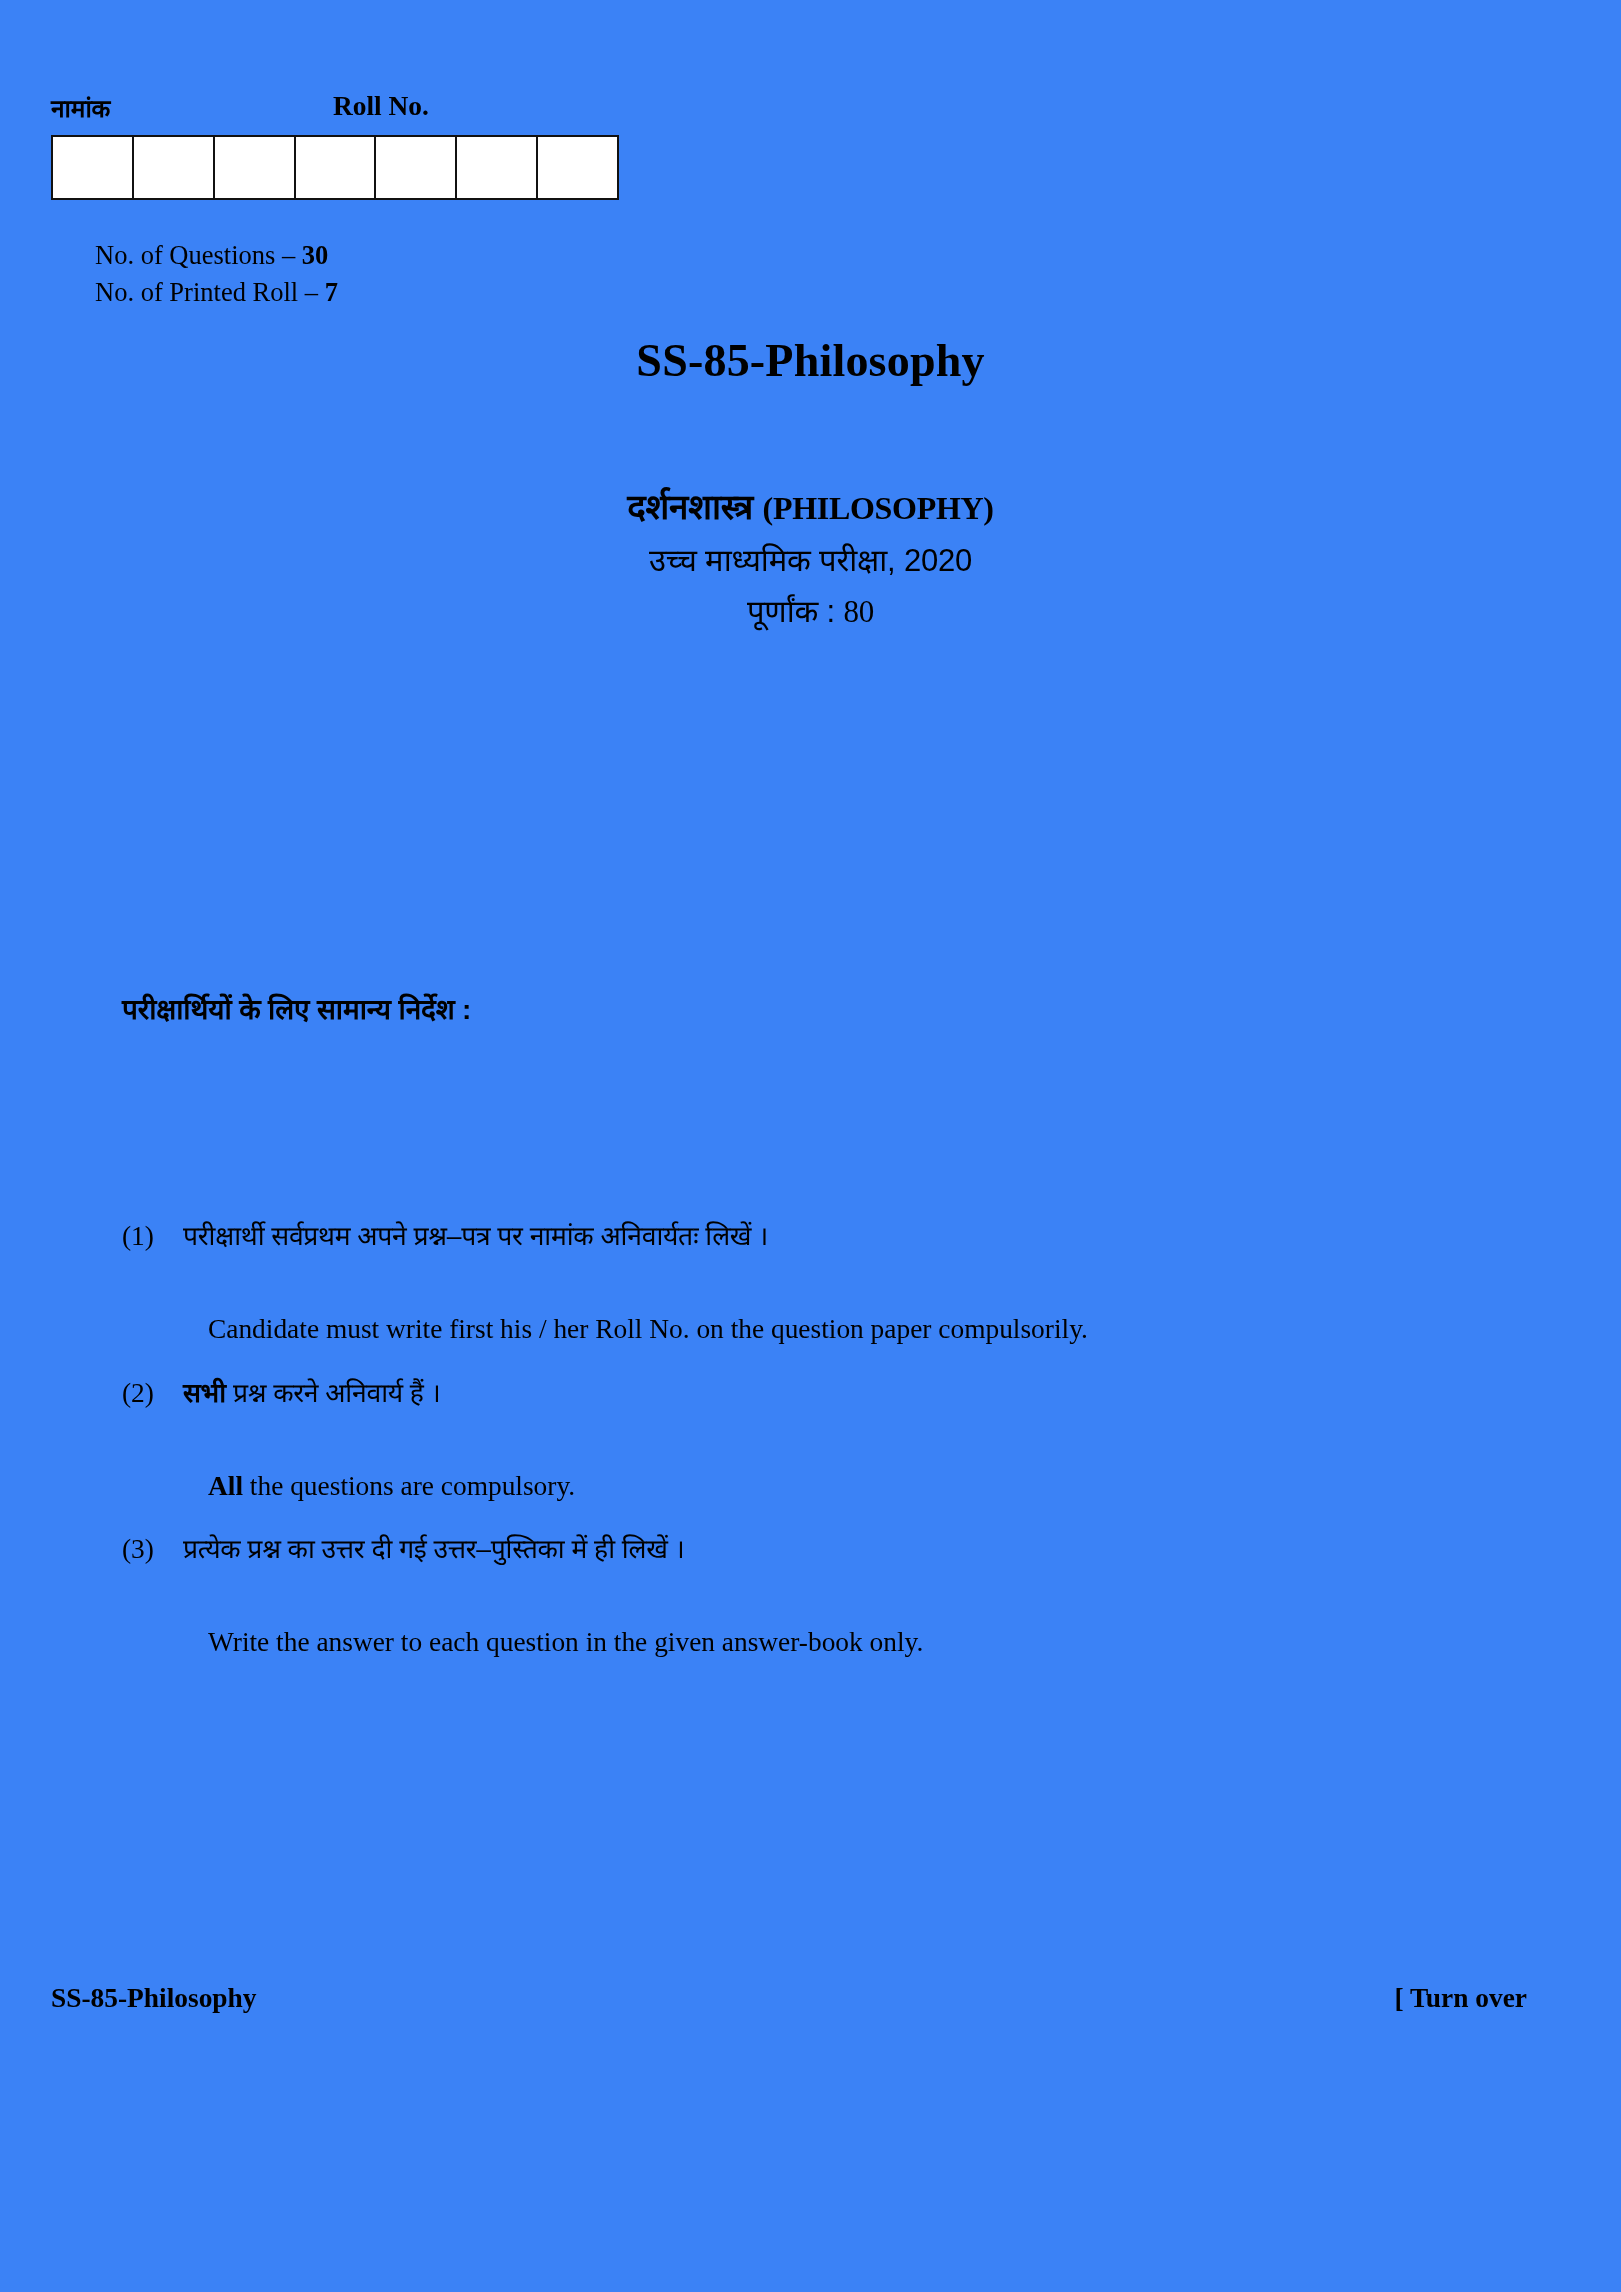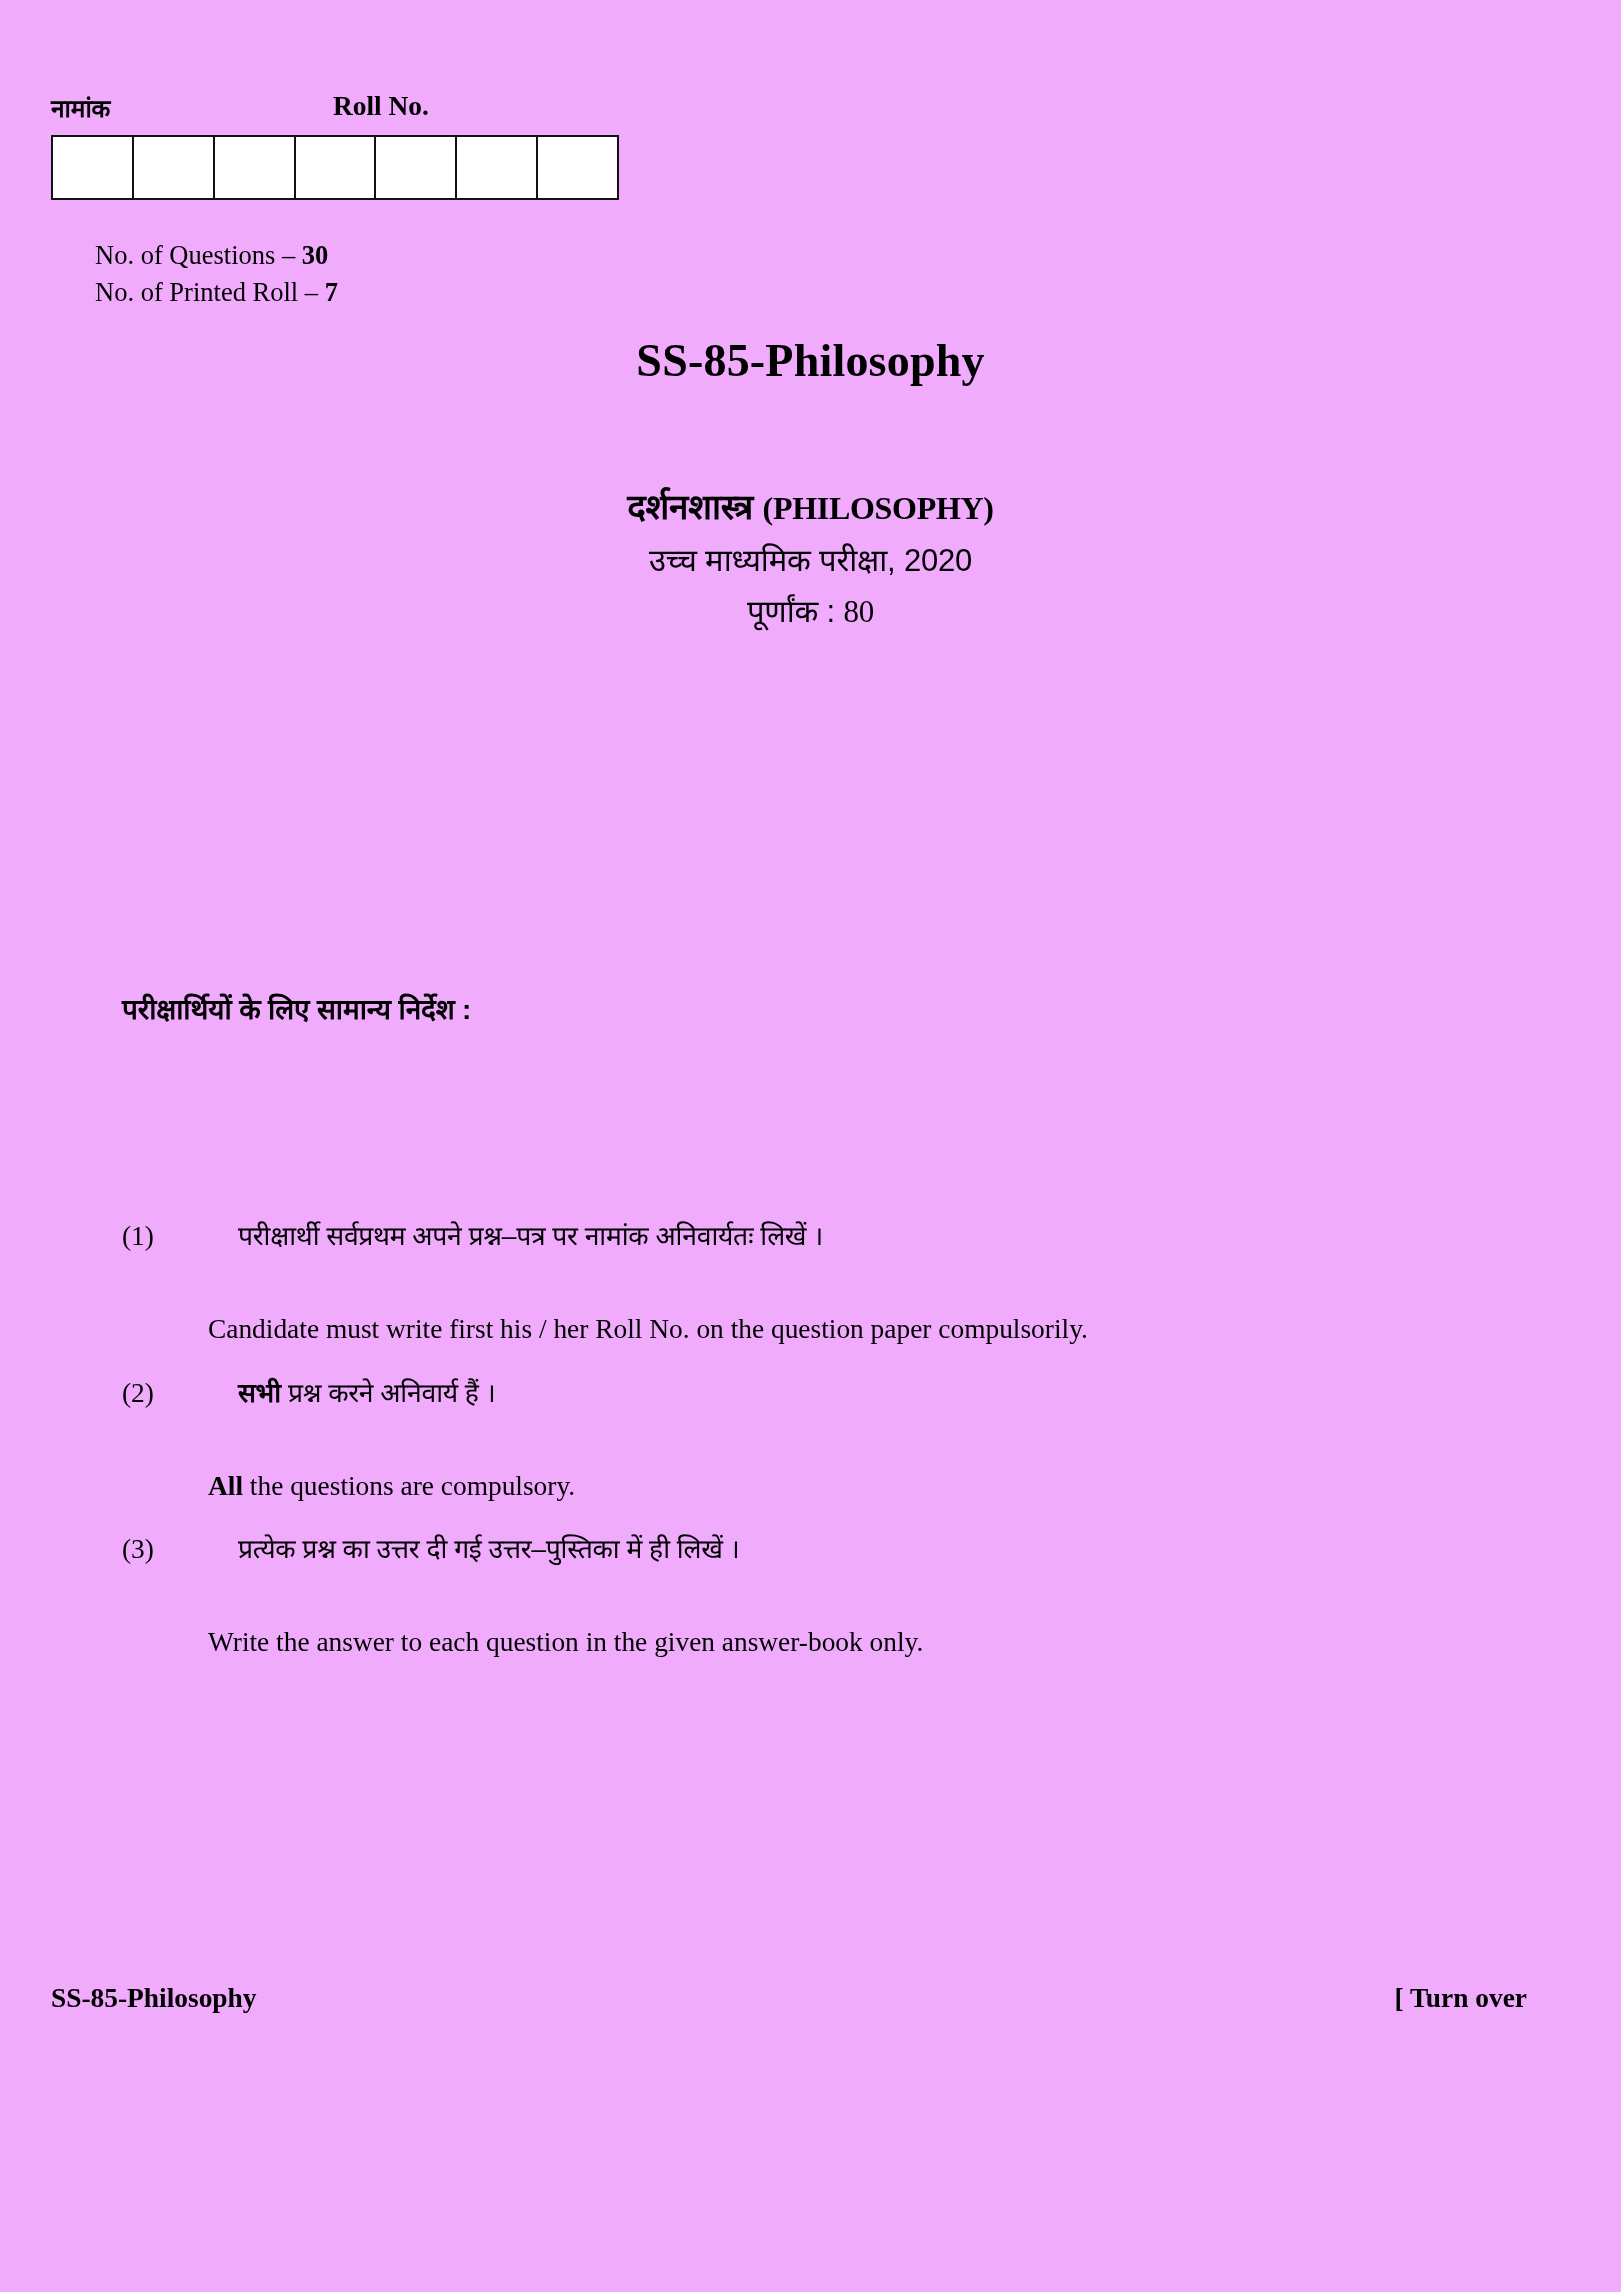--- a/index.html
+++ b/index.html
@@ -8,21 +8,21 @@
     background: #ffffff;
   }
   body {
     font-family: "Liberation Serif", "DejaVu Serif", serif;
     color: #000000;
   }
   .page {
     position: relative;
     width: 1621px;
     height: 2293px;
-    background: #f0abfc;
+    background: #3b82f6;
     box-sizing: border-box;
     overflow: hidden;
   }
 
   
   .rollblock {
     position: absolute;
     left: 51px;
     top: 94px;
     width: 627px;
@@ -151,21 +151,21 @@
     margin-bottom: 21.6px;
   }
   .instr-num {
     position: absolute;
     left: 0px;
     top: 0px;
     font-size: 27.4px;
     line-height: 43px;
   }
   .instr-hi {
-    margin-left: 116px;
+    margin-left: 61px;
     font-family: "Liberation Sans", "DejaVu Sans", sans-serif;
     font-size: 26.5px;
     line-height: 43px;
     letter-spacing: -0.3px;
   }
   .instr-hi b { font-weight: bold; }
   .instr-en {
     margin-left: 86px;
     margin-top: 51px;
     font-size: 27.4px;

